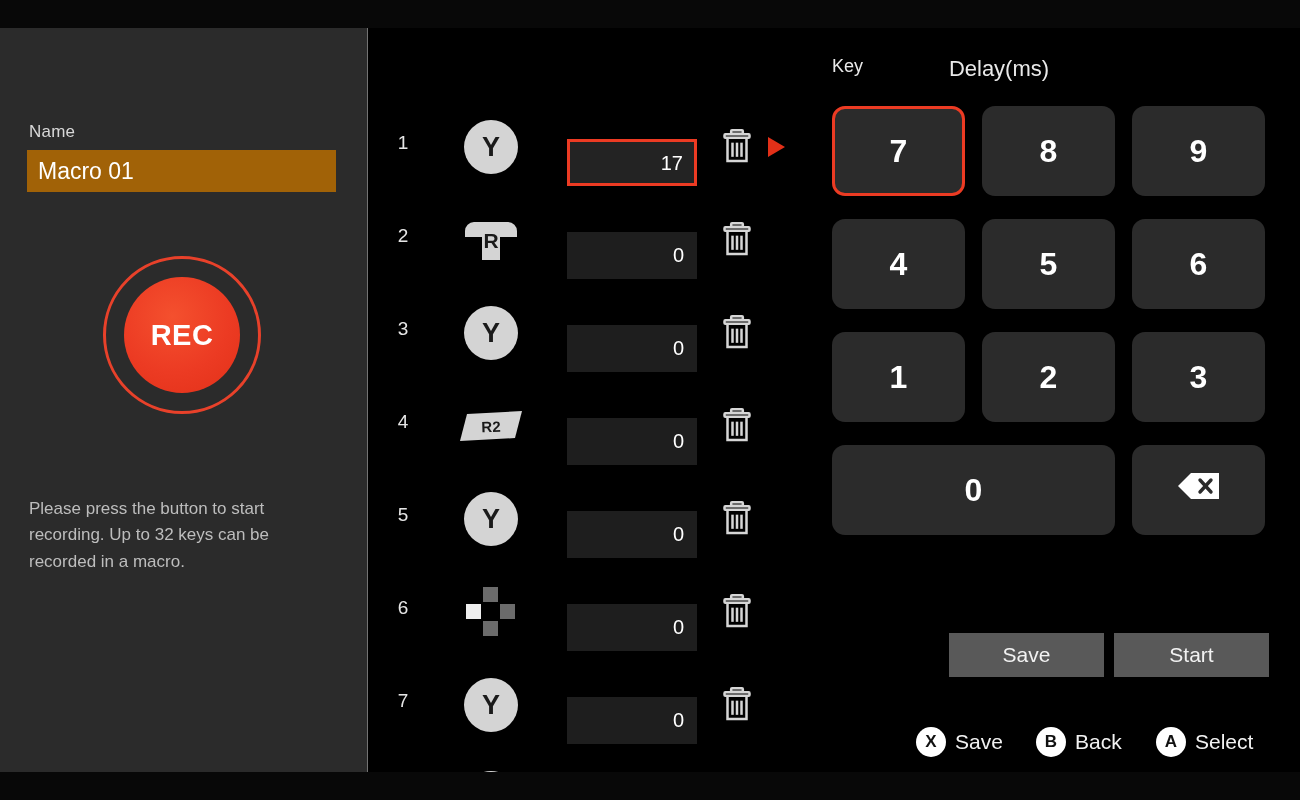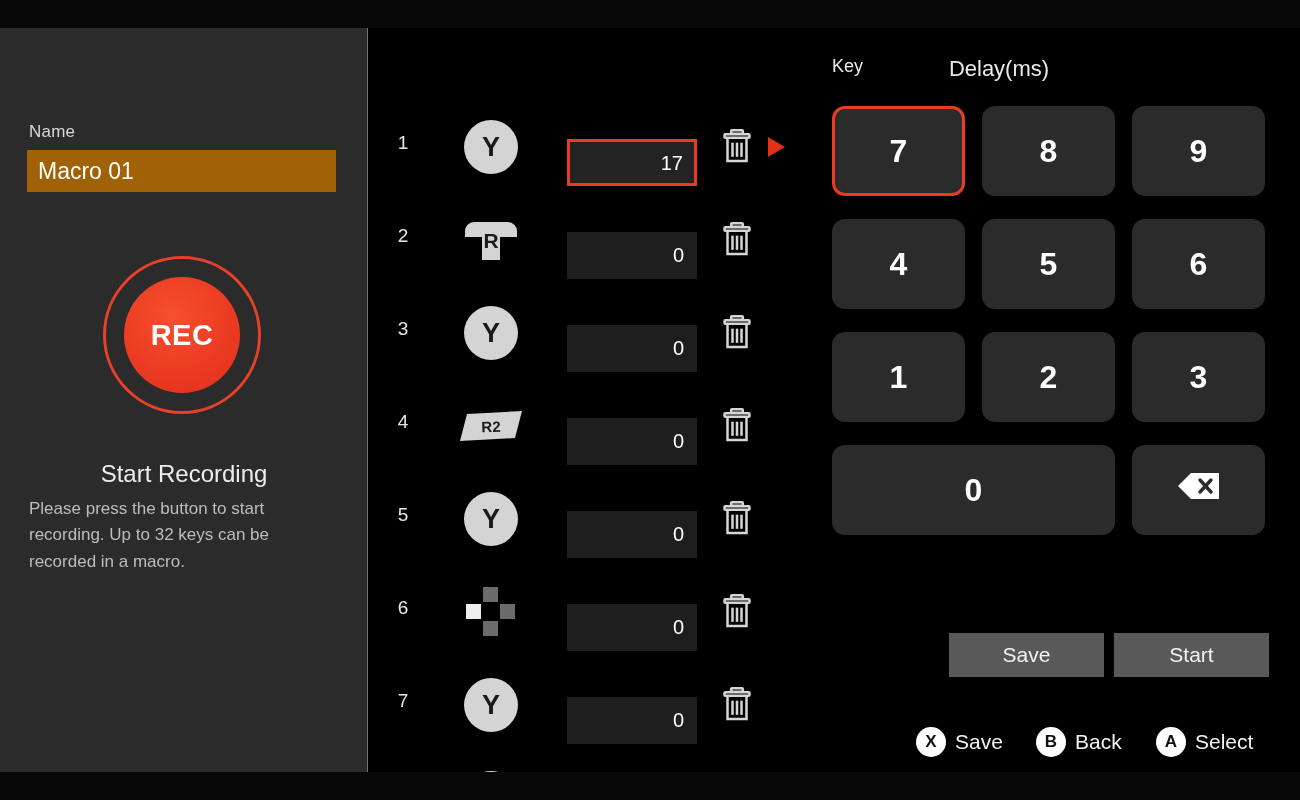--- a/index.html
+++ b/index.html
@@ -154,21 +154,20 @@
     <div class="sidebar">
       <div class="sidebar-inner">
         <div class="name-label">Name</div>
         <input class="name-field" value="Macro 01" style="">
 
         <div class="rec-wrap">
           <div class="rec-ring"></div>
           <button class="rec-btn">REC</button>
         </div>
 
-        <div class="rec-title">Start Recording</div>
         <div class="rec-desc">Please press the button to start recording. Up to 32 keys can be recorded in a macro.</div>
       </div>
     </div>
 
     <div class="main">
 
       <div class="col-key-head">Key</div>
       <div class="col-delay-head">Delay(ms)</div>
 
       <div class="macro-list" id="macro-list">

